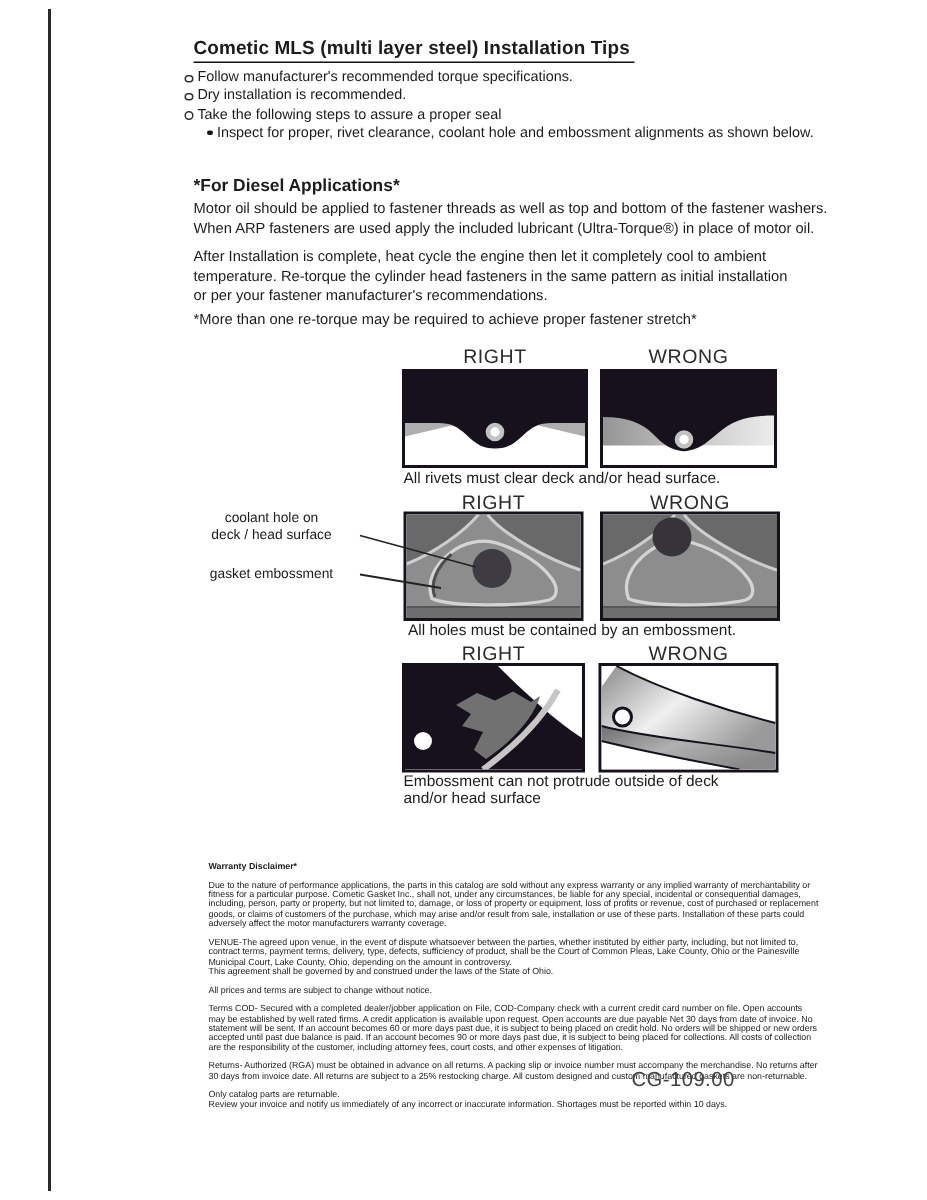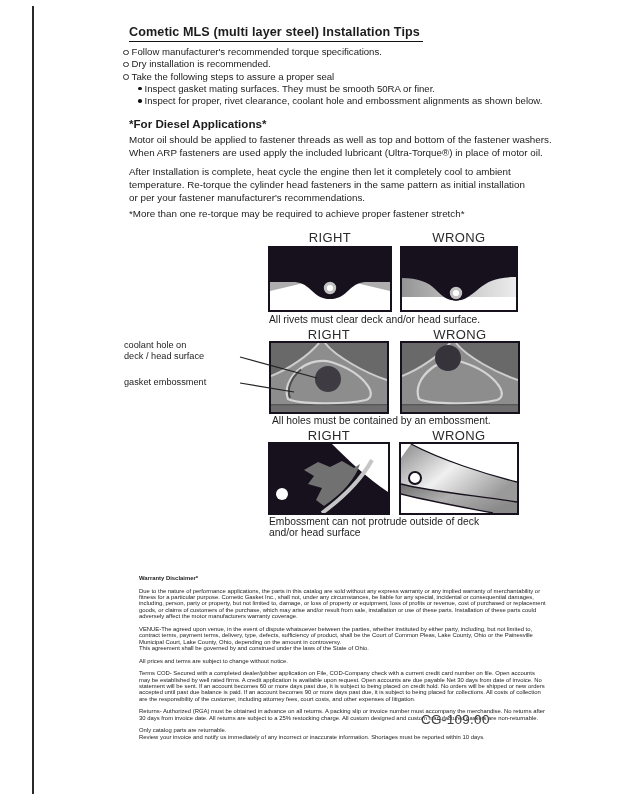--- a/index.html
+++ b/index.html
@@ -19,21 +19,21 @@
   .mk-dot{flex:0 0 auto;width:3.6px;height:3.6px;background:#111;border-radius:50%;margin:3.8px 3px 0 0;}
   .diesel-heading{position:absolute;left:97px;top:117px;font-size:11.6px;font-weight:bold;}
   .para{position:absolute;left:97px;width:500px;font-size:9.8px;line-height:12.8px;white-space:pre-line;}
   .p1{top:134px;}
   .p2{top:166px;}
   .p3{top:208px;}
   .dlabel{position:absolute;font-size:13px;color:#2b2b2b;text-align:center;letter-spacing:.4px;}
   .dbox{position:absolute;border:2px solid #17101d;background:#fff;box-sizing:content-box;}
   .dbox svg{display:block;}
   .dcaption{position:absolute;font-size:10.3px;color:#1c1c1c;white-space:pre-line;line-height:11.4px;}
-  .annot{position:absolute;left:92px;width:114px;text-align:left;font-size:9.2px;line-height:10.8px;white-space:pre-line;color:#1c1c1c;}
+  .annot{position:absolute;left:92px;width:114px;text-align:center;font-size:9.2px;line-height:10.8px;white-space:pre-line;color:#1c1c1c;}
   .a1{top:340px;}
   .a2{top:377px;}
   .leader-overlay{position:absolute;left:200px;top:345px;width:110px;height:60px;z-index:5;}
   .legal{position:absolute;left:107px;top:575px;width:407px;font-size:5.9px;line-height:6.4px;color:#222;}
   .legal .lp{margin:0 0 6.2px 0;}
   .legal .lt{font-weight:bold;}
   .page-code{position:absolute;left:389px;top:712px;font-size:13.5px;letter-spacing:.3px;color:#404040;}
 </style>
 </head>
 <body>
@@ -49,24 +49,20 @@
       <span class="mk-circle"></span>
       <span>Follow manufacturer's recommended torque specifications.</span>
     </div>
     <div class="b-row">
       <span class="mk-circle"></span>
       <span>Dry installation is recommended.</span>
     </div>
     <div class="b-row">
       <span class="mk-circle"></span>
       <span>Take the following steps to assure a proper seal</span>
-    </div>
-    <div class="b-row sub">
-      <span class="mk-dot"></span>
-      <span>Inspect gasket mating surfaces.  They must be smooth 50RA or finer.</span>
     </div>
     <div class="b-row sub">
       <span class="mk-dot"></span>
       <span>Inspect for proper, rivet clearance, coolant hole and embossment alignments as shown below.</span>
     </div>
   </div>
 
   <div class="diesel-heading">*For Diesel Applications*</div>
   <div class="para p1">Motor oil should be applied to fastener threads as well as top and bottom of the fastener washers.
 When ARP fasteners are used apply the included lubricant (Ultra-Torque®) in place of motor oil.</div>

